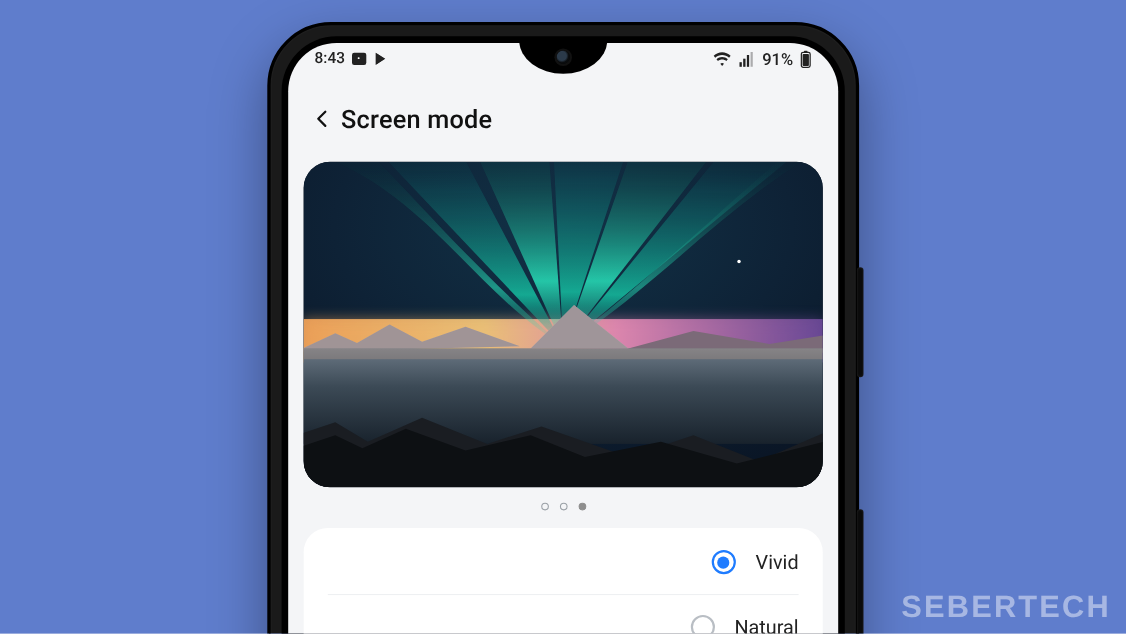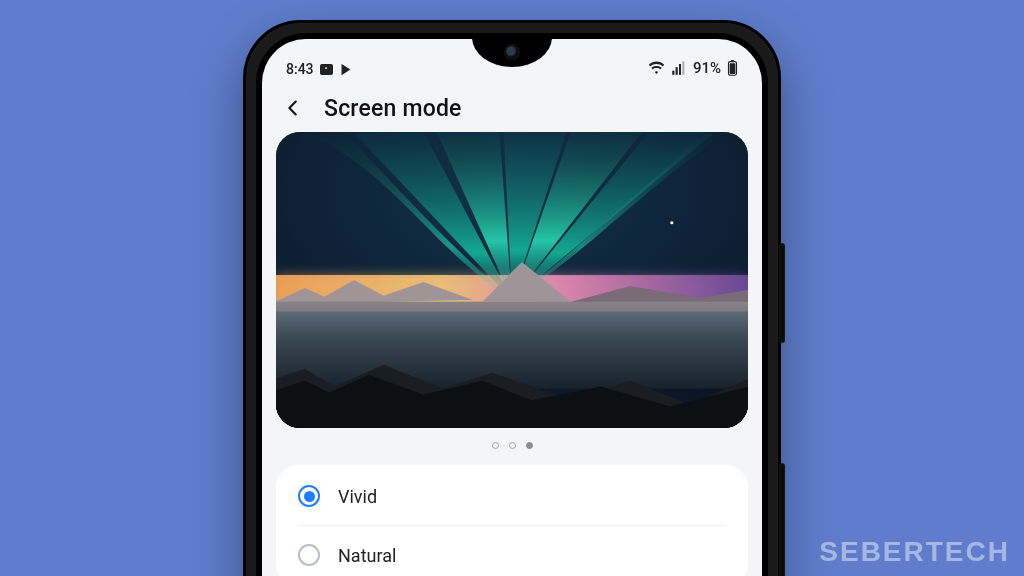--- a/index.html
+++ b/index.html
@@ -80,42 +80,41 @@
     transform: translateX(-50%);
     width: 12px; height: 12px;
     background: radial-gradient(circle at 40% 40%, #2b3a4a 0 40%, #0a0c0e 60%);
     border-radius: 50%;
     box-shadow: 0 0 0 2px #111;
   }
   
   .statusbar {
     height: 38px;
     display: flex;
-    align-items: flex-end;
+    align-items: flex-start;
     justify-content: space-between;
     padding: 6px 24px 0 24px;
     font-size: 14px;
     color: #222;
     font-weight: 500;
   }
   .sb-left, .sb-right { display: flex; align-items: center; gap: 6px; }
   .sb-right svg { display: block; }
   .sq-icon {
     width: 13px; height: 11px;
     border-radius: 2px;
     background: #222;
     display: flex; align-items: center; justify-content: center;
     font-size: 7px; color: #fff; font-weight: 700;
   }
   
   .header {
     display: flex;
     align-items: center;
-    gap: 14px;
-    padding: 14px 18px 7px 14px;
+    padding: 14px 18px 22px 14px;
   }
   .back-btn {
     width: 34px; height: 34px;
     display: flex; align-items: center; justify-content: center;
     border-radius: 50%;
     color: #111;
     cursor: pointer;
   }
   .title {
     font-size: 23px;
@@ -152,20 +151,21 @@
     border-radius: 22px;
     padding: 2px 0;
     box-shadow: 0 1px 0 rgba(0,0,0,.02);
   }
   .option {
     display: flex;
     align-items: center;
     gap: 18px;
     padding: 18px 22px;
     cursor: pointer;
+    justify-content: flex-end;
   }
   .card .divider { height:1px; background:#eef0f2; margin:0 22px; }
   .radio {
     width: 22px; height: 22px;
     border: 2px solid #b9bec4;
     border-radius: 50%;
     display: flex; align-items: center; justify-content: center;
     flex: 0 0 22px;
   }
   .radio.selected { border-color: #1f7cff; }

